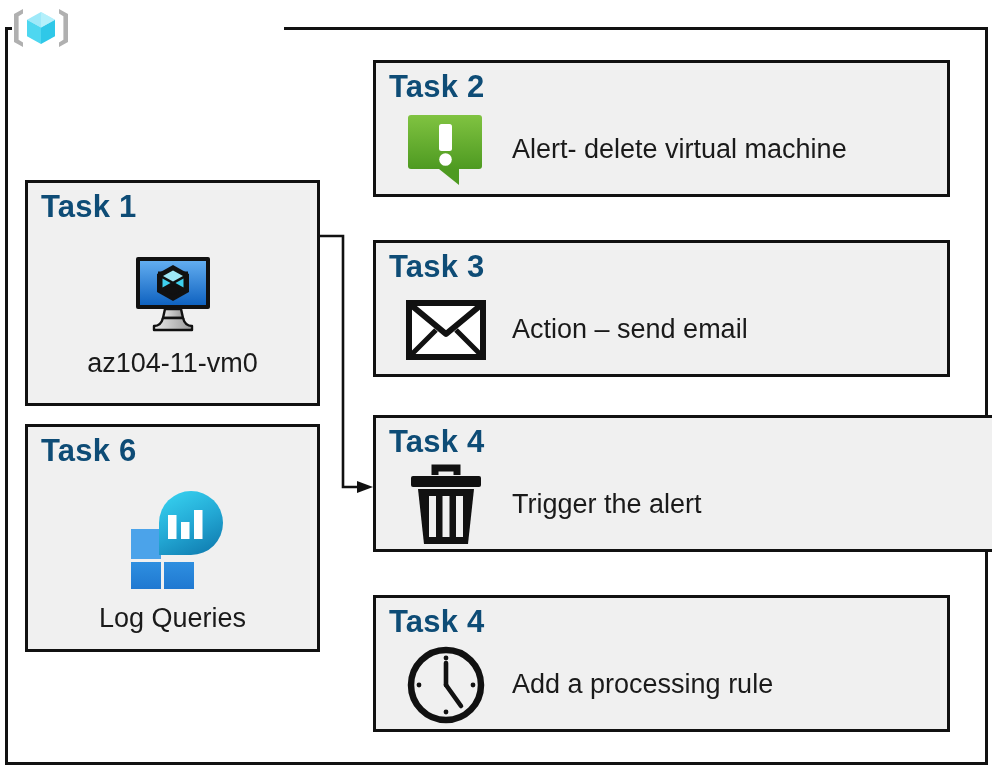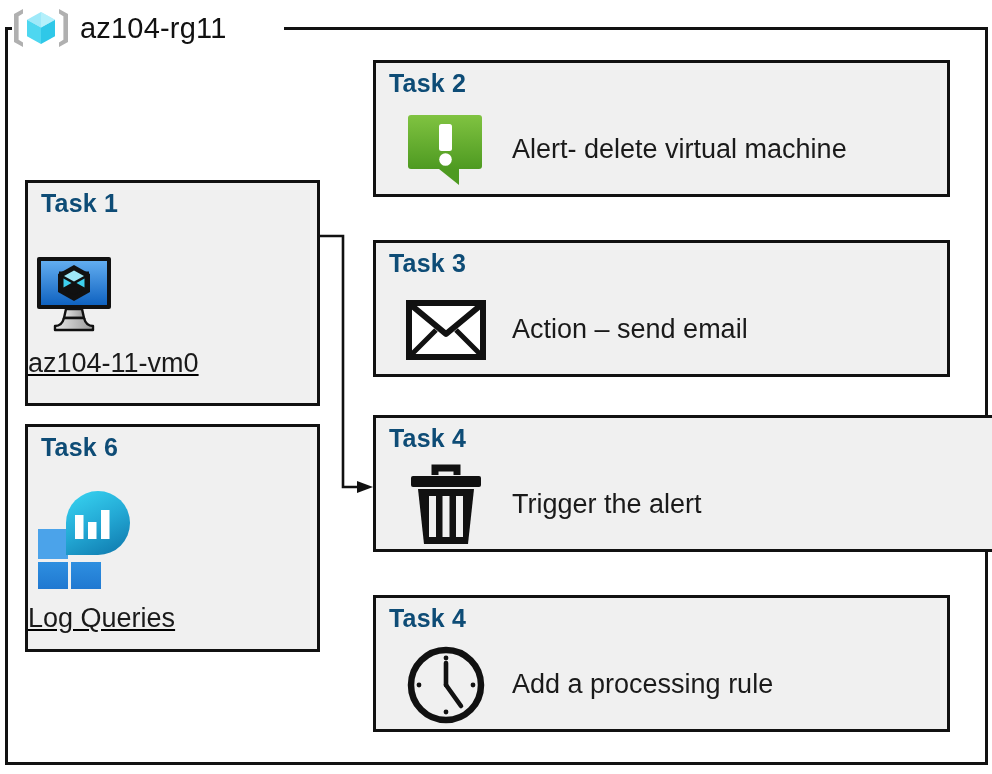--- a/index.html
+++ b/index.html
@@ -70,21 +70,21 @@
   .card {
     position: absolute;
     background: #f0f0f0;
     border: 3px solid #111111;
     box-sizing: border-box;
   }
   .card-title {
     position: absolute;
     left: 13px;
     top: 6px;
-    font-size: 25px;
+    font-size: 31px;
     font-weight: bold;
     color: #0e4c76;
     letter-spacing: 0.2px;
     line-height: 1.15;
   }
   .card-label {
     font-size: 27px;
     color: #1a1a1a;
     white-space: nowrap;
     line-height: 1.15;
@@ -92,24 +92,23 @@
 
   
   .card-vertical .card-body {
     position: absolute;
     left: 0;
     right: 0;
     top: 48px;
     bottom: 0;
     display: flex;
     flex-direction: column;
-    align-items: flex-start;
+    align-items: center;
     justify-content: center;
     gap: 14px;
-    text-decoration: underline;
   }
 
   
   .card-horizontal .card-body {
     position: absolute;
     left: 24px;
     right: 10px;
     top: 42px;
     bottom: 0;
     display: flex;
@@ -175,21 +174,20 @@
 
         <path d="M31 7 L45 14.8 L31 22.6 L17 14.8 Z" fill="#9ee9f9"></path>
 
         <path d="M17 14.8 L31 22.6 L31 39 L17 31.2 Z" fill="#4ed7f0"></path>
 
         <path d="M45 14.8 L45 31.2 L31 39 L31 22.6 Z" fill="#2fc8e8"></path>
 
         <path d="M31 7 L45 14.8 L31 22.6 Z" fill="#bdf2fc" opacity="0.7"></path>
       </svg>
     </span>
-    <span class="rg-title">az104-rg11</span>
   </div>
 
   <svg class="connector" xmlns="http://www.w3.org/2000/svg">
     <path d="M196 236 L343 236 L343 487 L364 487" fill="none" stroke="#111111" stroke-width="2.6"></path>
     <polygon points="373,487 357,481 357,493" fill="#111111"></polygon>
   </svg>
 
   <div class="card card-vertical" id="card-task1">
     <div class="card-title">Task 1</div>
     <div class="card-body">

